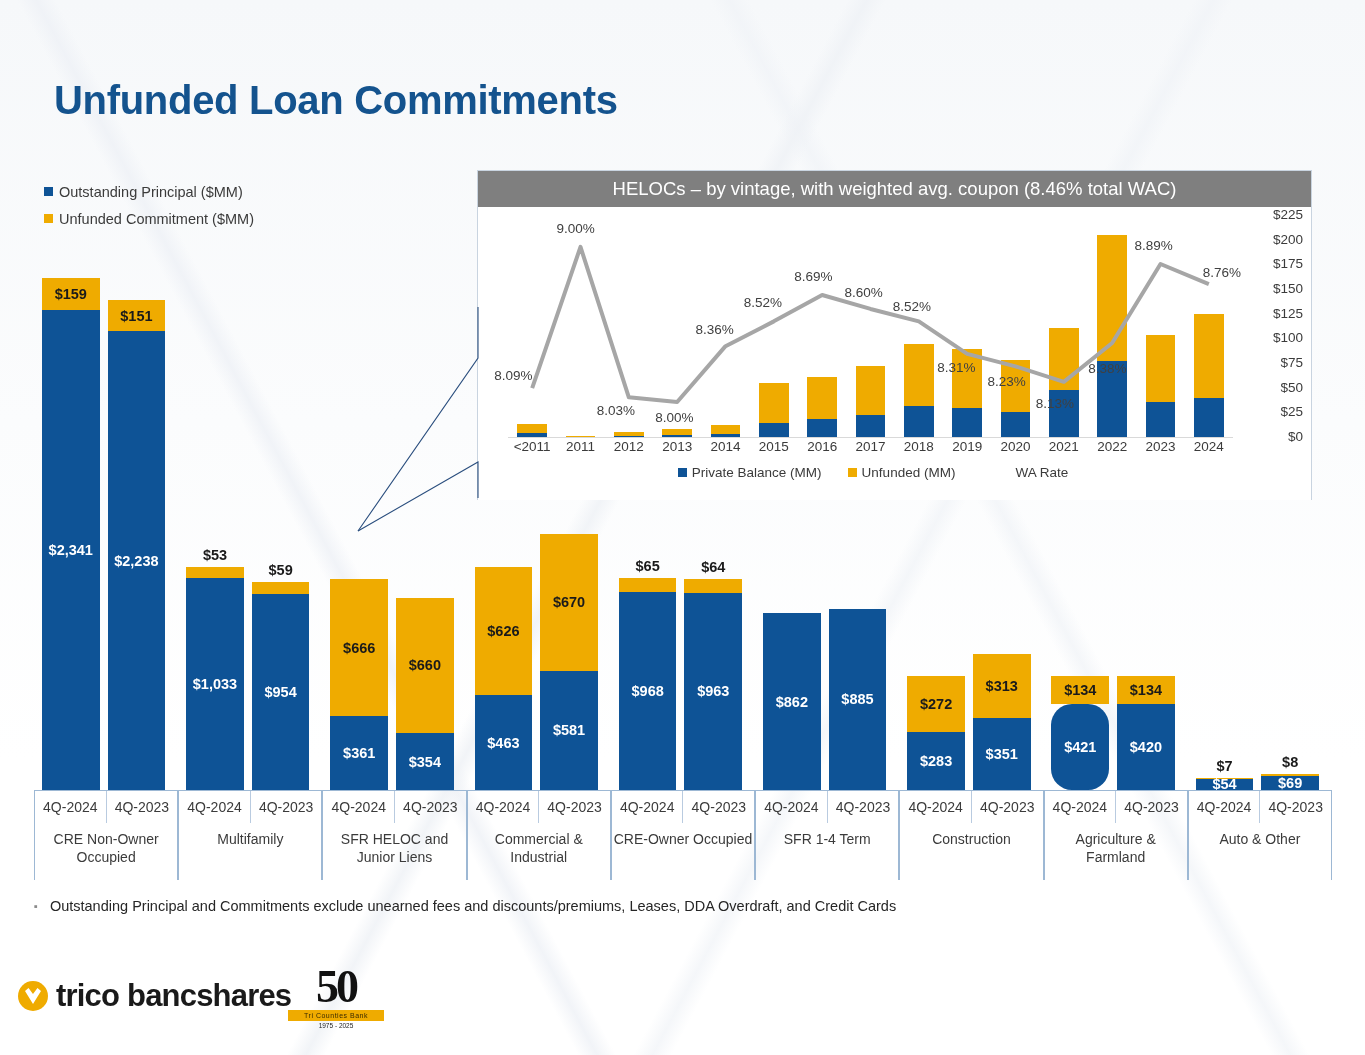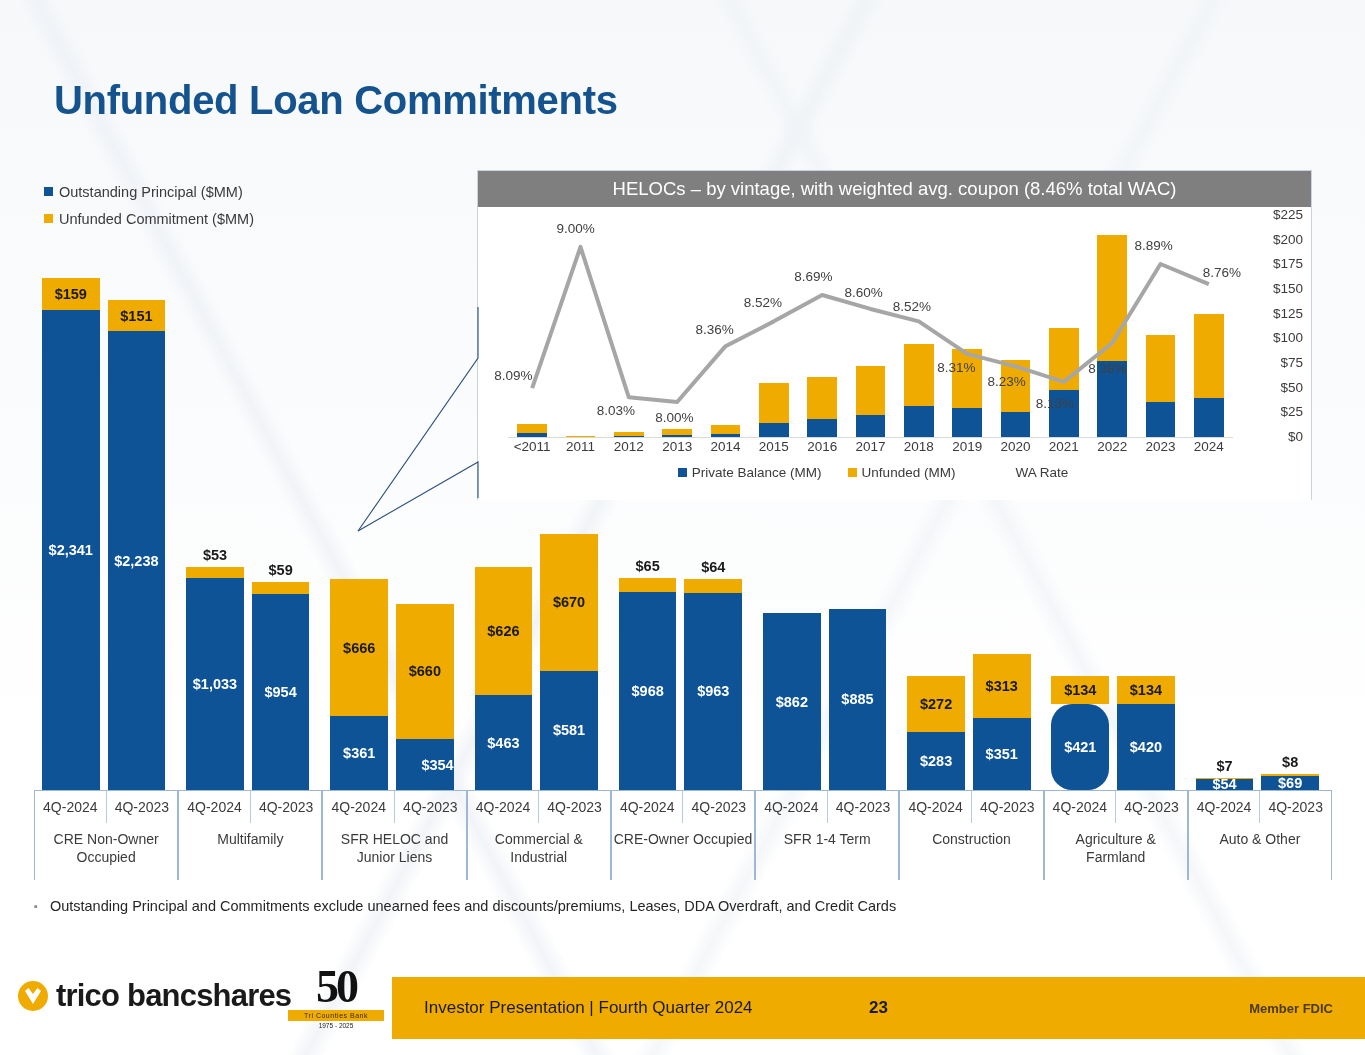--- a/index.html
+++ b/index.html
@@ -218,21 +218,21 @@
               <span class="seg-lab">$666</span>
             </div>
             <div class="seg blue" style="height: 74.005px; align-items: center;">
               <span class="seg-lab">$361</span>
             </div>
           </div>
           <div class="bar" style="left: 73.5533px; width: 57.6889px;">
             <div class="seg gold" style="height: 135.3px;">
               <span class="seg-lab">$660</span>
             </div>
-            <div class="seg blue" style="height: 51px; align-items: center; justify-content: flex-end;">
+            <div class="seg blue" style="height: 57px; align-items: center;">
               <span class="seg-lab">$354</span>
             </div>
           </div>
         </div>
         <div class="grp" style="left: 432.667px; width: 144.222px;">
           <div class="bar" style="left: 7.93222px; width: 57.6889px;">
             <div class="seg gold" style="height: 128.33px;">
               <span class="seg-lab">$626</span>
             </div>
             <div class="seg blue" style="height: 94.915px; align-items: center;">
@@ -544,19 +544,14 @@
       <span id="logo-mark">
           <span class="petal"></span>
         </span>
       <span id="logo-text">trico bancshares</span>
     </div>
     <div id="anniv">
       <div class="fifty">50</div>
       <div class="ribbon">Tri Counties Bank</div>
       <div class="sub">1975 - 2025</div>
     </div>
-    <div id="bar-strip">
-      <span class="ft-title">Investor Presentation  |  Fourth Quarter 2024</span>
-      <span class="ft-page">23</span>
-      <span class="ft-fdic">Member FDIC</span>
-    </div>
   </div>
 </div>
 
 </body></html>

